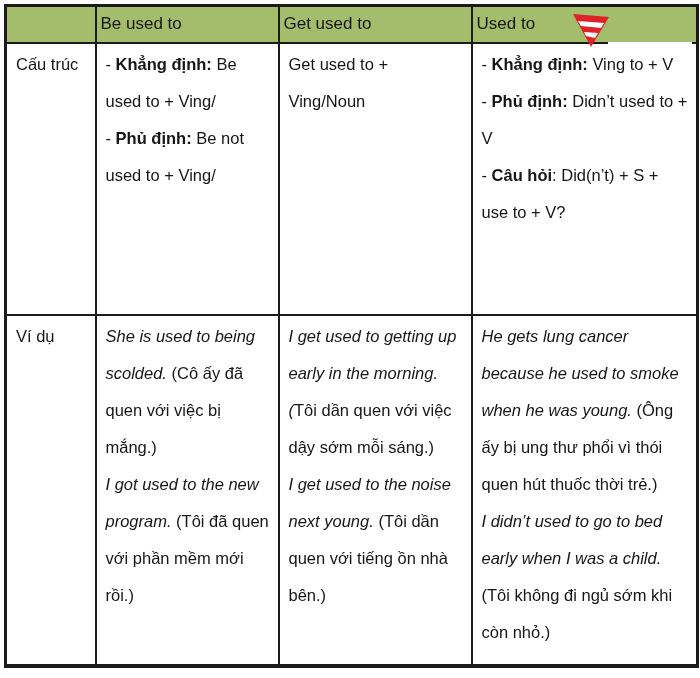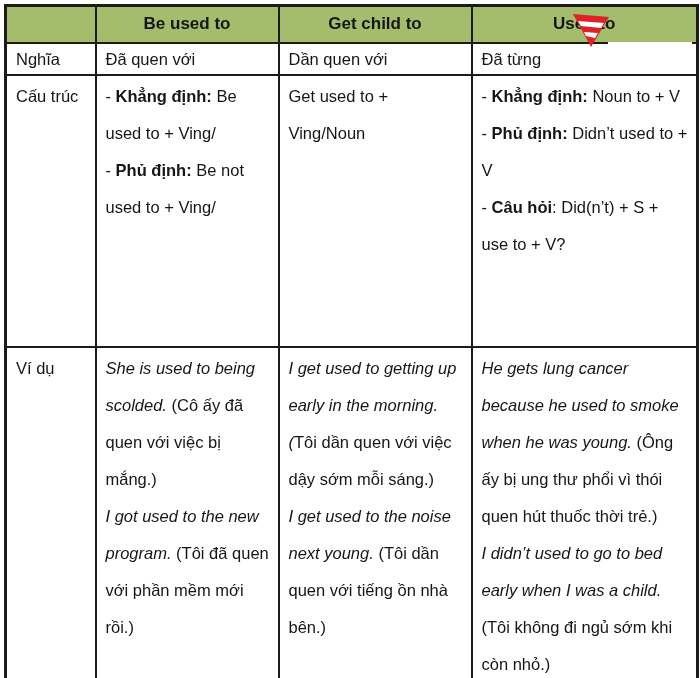--- a/index.html
+++ b/index.html
@@ -27,22 +27,22 @@
     vertical-align:top;
     padding:2px 8px 0 9px;
     font-size:16.5px;
     line-height:37px;
     overflow:hidden;
     text-align:left;
   }
   thead tr{height:37px;}
   thead th{
     background:var(--header-bg,#a3bd6d);
-    font-weight:bold;
-    text-align:center;
+    font-weight:normal;
+    text-align:left;
     vertical-align:middle;
     padding:0 4px;
     line-height:20px;
     font-size:17px;
   }
   tr.row-0{height:32px;}
   tr.row-0 td{line-height:27px;padding-top:2px;}
   tr.row-1{height:272px;}
   tr.row-2{height:auto;margin-top:12px;}
   td p{margin:0;}
@@ -73,48 +73,36 @@
     <colgroup>
       <col class="c0">
         <col class="c1">
         <col class="c2">
         <col class="c3">
     </colgroup>
     <thead>
       <tr>
         <th></th>
         <th>Be used to</th>
-        <th>Get child to</th>
+        <th>Get used to</th>
         <th>Used to</th>
       </tr>
     </thead>
     <tbody>
-        <tr class="row-0">
-          <td>Nghĩa</td>
-          <td>
-            <p><span>Đã quen với</span></p>
-          </td>
-          <td>
-            <p><span>Dần quen với</span></p>
-          </td>
-          <td>
-            <p><span>Đã từng</span></p>
-          </td>
-        </tr>
         <tr class="row-1">
           <td>Cấu trúc</td>
           <td>
             <p><span>- </span><span class="b">Khẳng định:</span><span> Be used to + Ving/</span></p>
             <p><span>- </span><span class="b">Phủ định:</span><span> Be not used to + Ving/</span></p>
           </td>
           <td>
             <p><span>Get used to + Ving/Noun</span></p>
           </td>
           <td>
-            <p><span>- </span><span class="b">Khẳng định:</span><span> Noun to + V</span></p>
+            <p><span>- </span><span class="b">Khẳng định:</span><span> Ving to + V</span></p>
             <p><span>- </span><span class="b">Phủ định:</span><span> Didn’t used to + V</span></p>
             <p><span>- </span><span class="b">Câu hỏi</span><span>: Did(n’t) + S + use to + V?</span></p>
           </td>
         </tr>
         <tr class="row-2">
           <td>Ví dụ</td>
           <td>
             <p><span class="i">She is used to being scolded.</span><span> (Cô ấy đã quen với việc bị mắng.)</span></p>
             <p><span class="i">I got used to the new program.</span><span> (Tôi đã quen với phần mềm mới rồi.)</span></p>
           </td>

